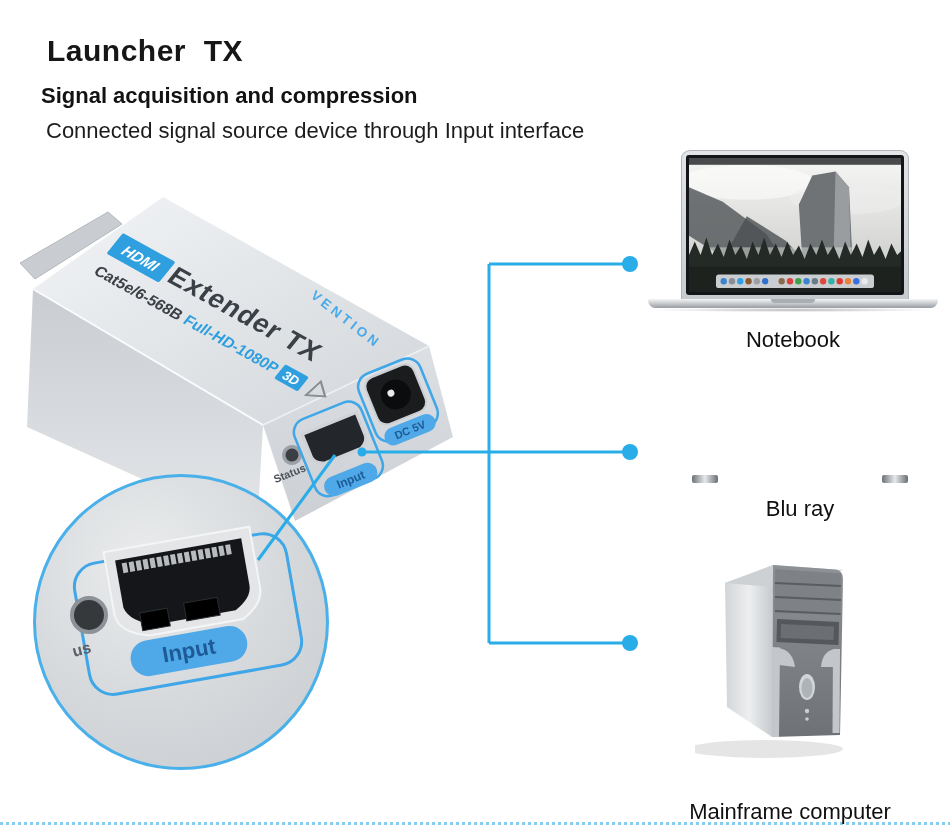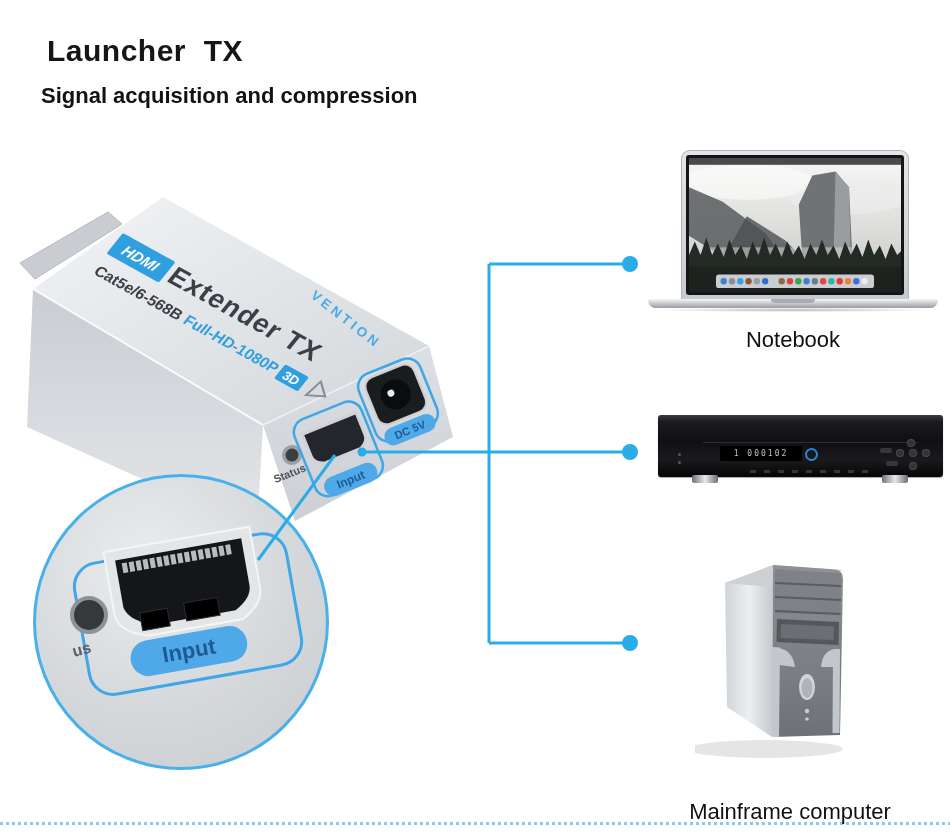--- a/index.html
+++ b/index.html
@@ -66,20 +66,21 @@
   .dotted{position:absolute;left:0;top:822px;width:950px;height:3px;
           background:repeating-linear-gradient(90deg,#85cdf0 0 3px,transparent 3px 6px);}
 </style>
 </head>
 <body>
 
 <div class="stage">
 
   <div class="title">Launcher  TX</div>
   <div class="subtitle">Signal acquisition and compression</div>
+  <div class="desc">Connected signal source device through Input interface</div>
 
   <svg class="devsvg" width="450" height="350" viewBox="0 0 450 350">
     <defs>
       <linearGradient id="gTop" x1="0" y1="0" x2="1" y2="1">
         <stop offset="0" stop-color="#f2f4f6"></stop>
           <stop offset="0.6" stop-color="#dfe2e5"></stop>
           <stop offset="1" stop-color="#d2d5d9"></stop>
       </linearGradient>
       <linearGradient id="gLong" x1="0" y1="0" x2="0" y2="1">
         <stop offset="0" stop-color="#c9cdd2"></stop>
@@ -219,38 +220,24 @@
         </svg>
       </div>
     </div>
     <div class="nb-deck"></div>
     <div class="nb-notch"></div>
     <div class="nb-shadow"></div>
   </div>
   <div class="lbl lbl-nb">Notebook</div>
 
   <div class="br">
-    <div class="br-body">
-      <div class="br-groove"></div>
-      <div class="br-display">1 000102</div>
-      <div class="br-blu"></div>
-      <div class="br-led" style="left:20px;top:38px;"></div>
-      <div class="br-led" style="left:20px;top:46px;"></div>
-      <div class="br-logos"></div>
-      <div class="br-btn" style="left:249px;top:24px;"></div>
-      <div class="br-btn" style="left:238px;top:34px;"></div>
-      <div class="br-btn" style="left:251px;top:34px;"></div>
-      <div class="br-btn" style="left:264px;top:34px;"></div>
-      <div class="br-btn" style="left:251px;top:47px;"></div>
-      <div class="br-pill" style="left:222px;top:33px;"></div>
-      <div class="br-pill" style="left:228px;top:46px;"></div>
-    </div>
     <div class="br-foot" style="left:42px;"></div>
     <div class="br-foot" style="left:232px;"></div>
   </div>
+  <div class="lbl lbl-br">Blu ray</div>
 
   <svg class="towersvg" width="180" height="212" viewBox="0 0 180 212">
     <defs>
       <linearGradient id="gSide" x1="0" y1="0" x2="1" y2="0">
         <stop offset="0" stop-color="#d2d5d8"></stop>
           <stop offset="0.5" stop-color="#eceeef"></stop>
           <stop offset="1" stop-color="#c6cacd"></stop>
       </linearGradient>
       <linearGradient id="gBezel" x1="0" y1="0" x2="0" y2="1">
         <stop offset="0" stop-color="#8e9296"></stop>

